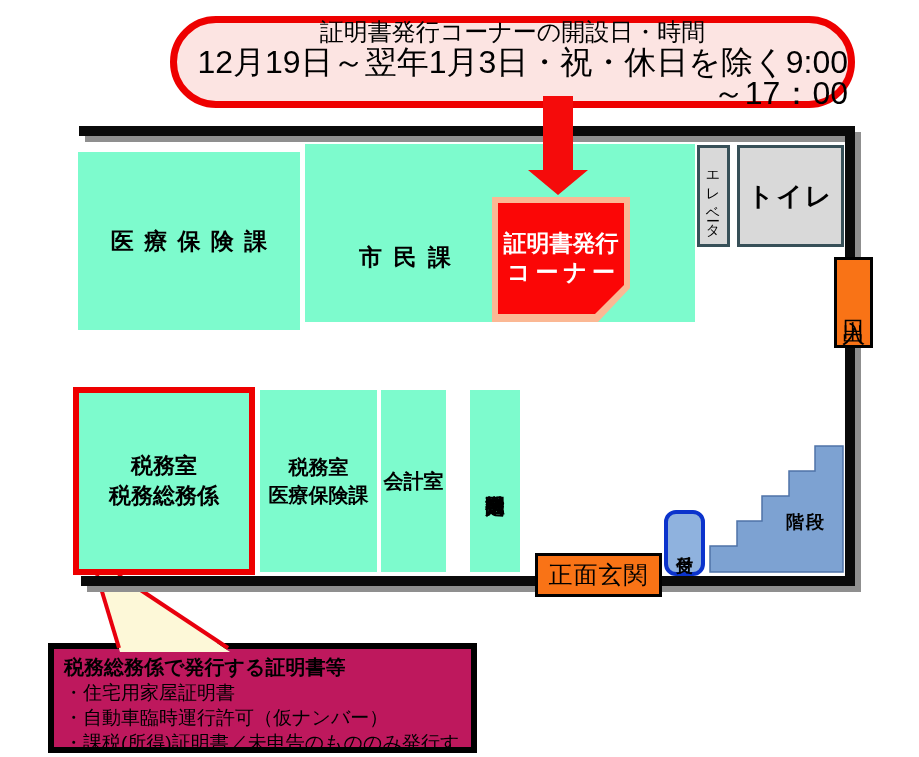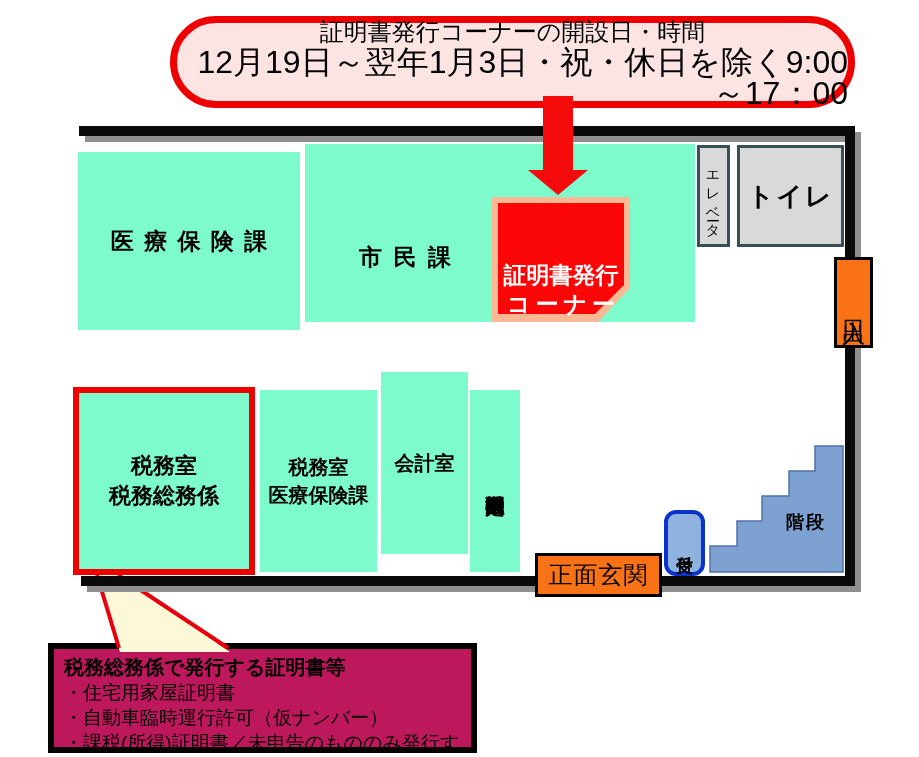--- a/index.html
+++ b/index.html
@@ -25,28 +25,28 @@
 
   
   .room { background: #7dfbcd; z-index: 1; display: flex; justify-content: center; align-items: center; text-align: center; }
   .room-medical  { left: 78px;  top: 144px; width: 222px; height: 178px; font-size: 23px; font-weight: bold; letter-spacing: .45em; text-indent: .45em; margin-top: 8px; }
   .room-citizens { left: 305px; top: 144px; width: 390px; height: 178px; }
   .citizens-label{ left: 305px; top: 144px; width: 200px; height: 226px; display: flex; justify-content: center; align-items: center;
                    font-size: 23px; font-weight: bold; letter-spacing: .5em; text-indent: .5em; z-index: 2; }
 
   .tax1 { left: 73px;  top: 387px; width: 182px; height: 188px; border: 6px solid #ee0000; flex-direction: column; font-size: 22px; font-weight: bold; line-height: 30px; z-index: 1; }
   .tax2 { left: 260px; top: 390px; width: 117px; height: 182px; flex-direction: column; font-size: 20px; font-weight: bold; line-height: 28px; }
-  .acct { left: 381px; top: 372px; width: 87px;  height: 182px; font-size: 20px; font-weight: bold; }
+  .acct { left: 381px; top: 390px; width: 65px;  height: 182px; font-size: 20px; font-weight: bold; }
   .bank { left: 470px; top: 390px; width: 50px;  height: 182px; font-size: 19px; font-weight: bold; }
   .vtext { writing-mode: vertical-rl; text-orientation: upright; }
 
   
   .cert-svg  { left: 487px; top: 192px; z-index: 2; }
   .cert-text { left: 492px; top: 197px; width: 138px; height: 122px; z-index: 2;
-               display: flex; flex-direction: column; justify-content: flex-end; align-items: center;
+               display: flex; flex-direction: column; justify-content: center; align-items: center;
                color: #fff; font-weight: bold; font-size: 23px; line-height: 29px; text-align: center; }
   .cert-text .c2 { letter-spacing: 5px; text-indent: 5px; }
 
   
   .gray-box { background: #d9d9d9; border: 3px solid #375058; z-index: 2;
               display: flex; justify-content: center; align-items: center; }
   .elevator { left: 697px; top: 145px; width: 33px; height: 102px; font-size: 14px; letter-spacing: 1px; font-weight: 500; }
   .toilet   { left: 737px; top: 145px; width: 107px; height: 102px; font-size: 26px; font-weight: 600; letter-spacing: 2px; }
 
   

